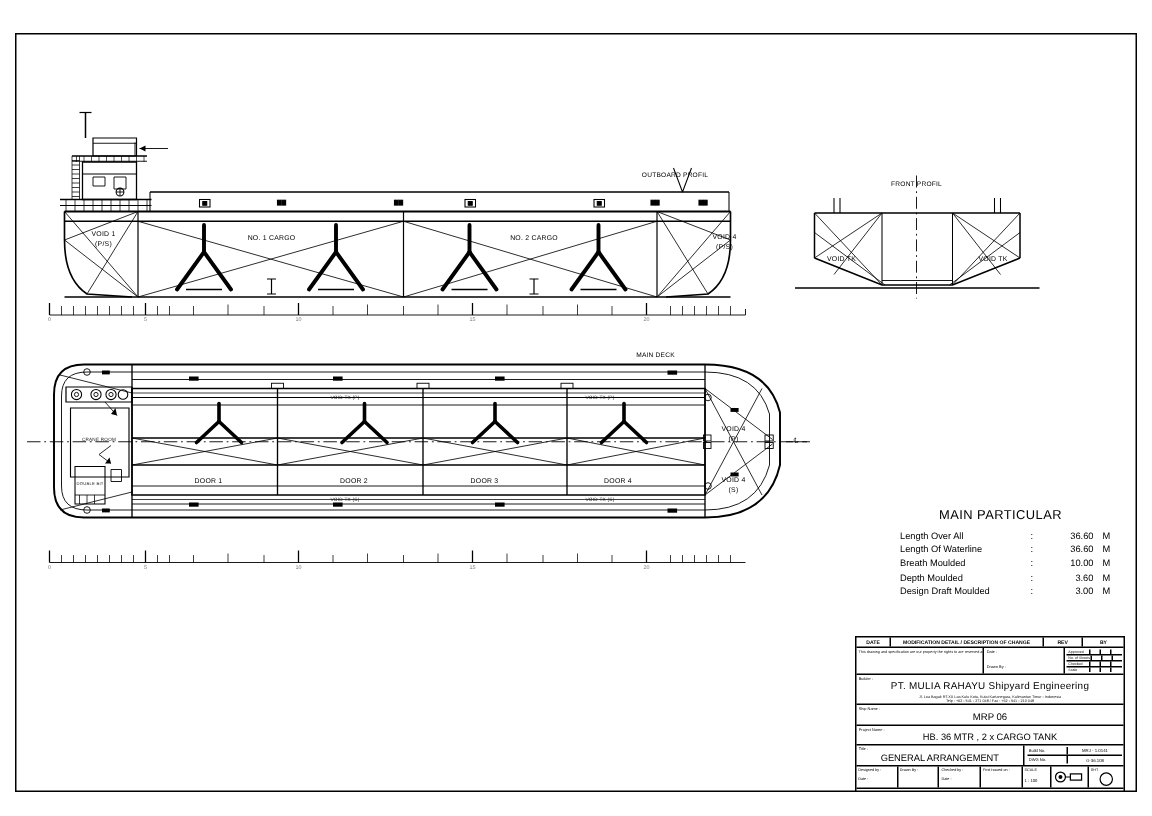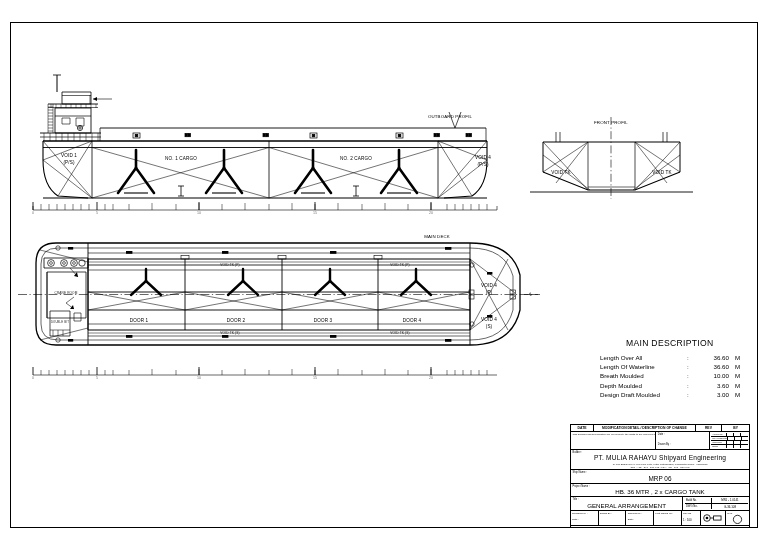--- a/index.html
+++ b/index.html
@@ -458,21 +458,21 @@
   <div class="tick-num" style="left:315px;top:211px;">15</div>
   <div class="tick-num" style="left:431px;top:211px;">20</div>
 
   <div class="tick-num" style="left:33px;top:376px;">0</div>
   <div class="tick-num" style="left:97px;top:376px;">5</div>
   <div class="tick-num" style="left:199px;top:376px;">10</div>
   <div class="tick-num" style="left:315px;top:376px;">15</div>
   <div class="tick-num" style="left:431px;top:376px;">20</div>
 
   <div id="main-particular">
-    <div class="mp-title">MAIN DESCRIPTION</div>
+    <div class="mp-title">MAIN PARTICULAR</div>
     <table>
       <tbody>
         <tr>
           <td class="mp-name">Length Over All</td>
           <td class="mp-colon">:</td>
           <td class="mp-val">36.60</td>
           <td class="mp-unit">M</td>
         </tr>
         <tr>
           <td class="mp-name">Length Of Waterline</td>

